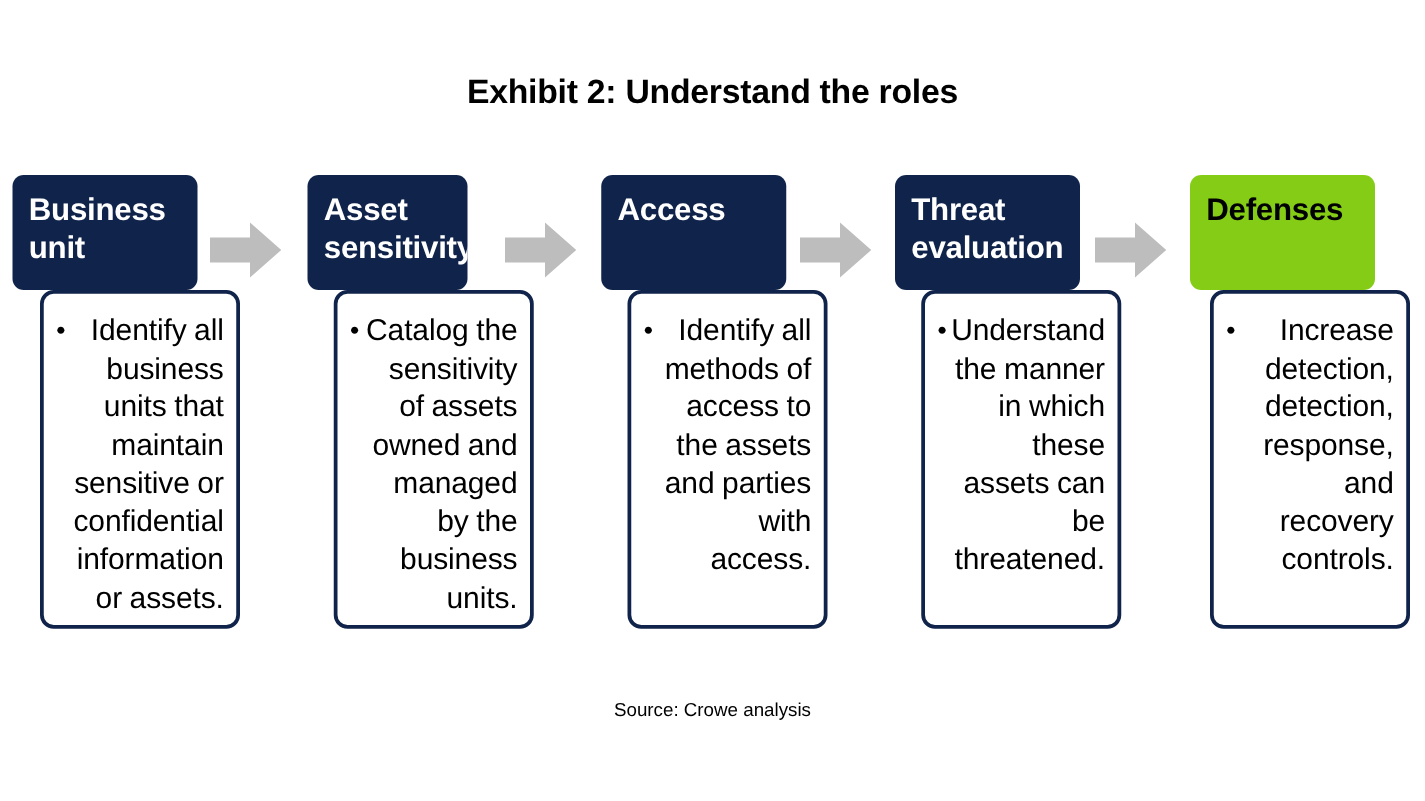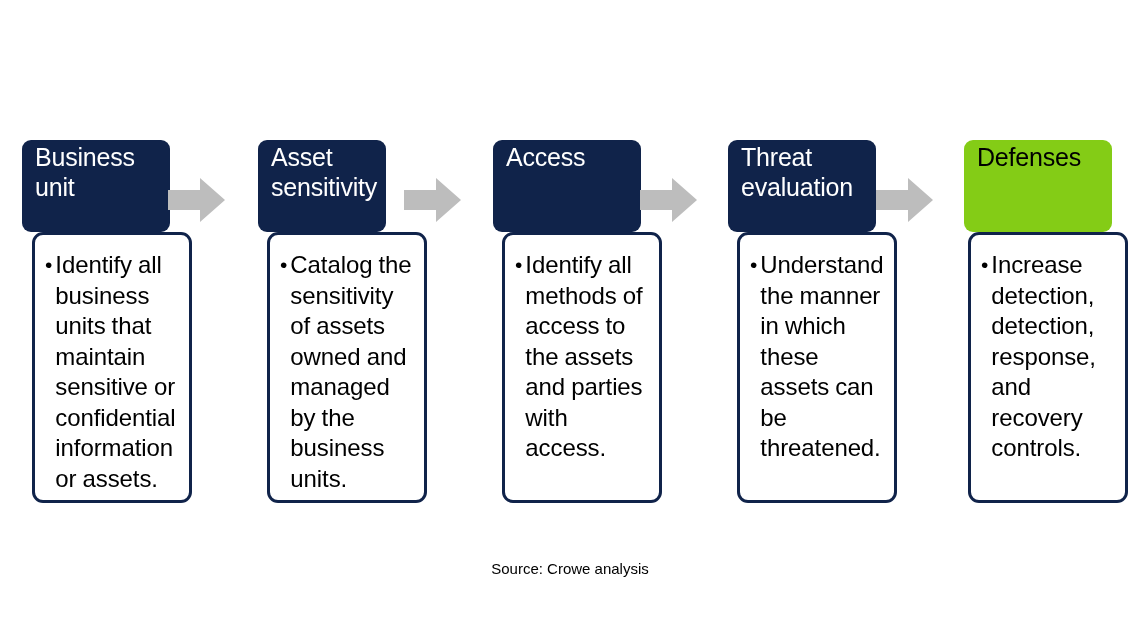--- a/index.html
+++ b/index.html
@@ -48,27 +48,26 @@
     top: 0;
     height: 641px;
   }
 
   .stage-header {
     position: absolute;
     top: 140px;
     height: 92px;
     border-radius: 9px;
     box-sizing: border-box;
-    padding: 2px 13px 0 13px;
+    padding: 13px 13px 0 13px;
     font-size: 25px;
-    font-weight: normal;
+    font-weight: bold;
     line-height: 30px;
     letter-spacing: -0.2px;
     overflow: hidden;
-    margin-left: 12px;
   }
   .stage-header.navy {
     background: #10234a;
     color: #ffffff;
   }
   .stage-header.amber {
     background: #84cc16;
     color: #000000;
   }
 
@@ -95,20 +94,21 @@
     color: #000000;
   }
   .bullet-text {
     flex: 1 1 auto;
     font-size: 24px;
     line-height: 30.5px;
     color: #000000;
     letter-spacing: -0.1px;
     font-stretch: condensed;
     word-spacing: -0.5px;
+    text-align: right;
   }
 
   
   .flow-arrow {
     position: absolute;
     top: 177px;
     width: 58px;
     height: 46px;
   }
 
@@ -122,20 +122,21 @@
     font-size: 15px;
     color: #000000;
     white-space: nowrap;
   }
 </style>
 </head>
 <body>
 
 <div id="canvas">
 
+  <div id="chart-title">Exhibit 2: Understand the roles</div>
 
   <div id="flow">
 
     <div class="stage">
       <div class="stage-header navy" style="left:10px; width:148px;">Business unit</div>
       <div class="stage-body" style="left:32px; width:160px;">
         <div class="bullet-row">
           <span class="bullet-dot">•</span>
           <span class="bullet-text">Identify all business units that maintain sensitive or confidential information or assets.</span>
         </div>

